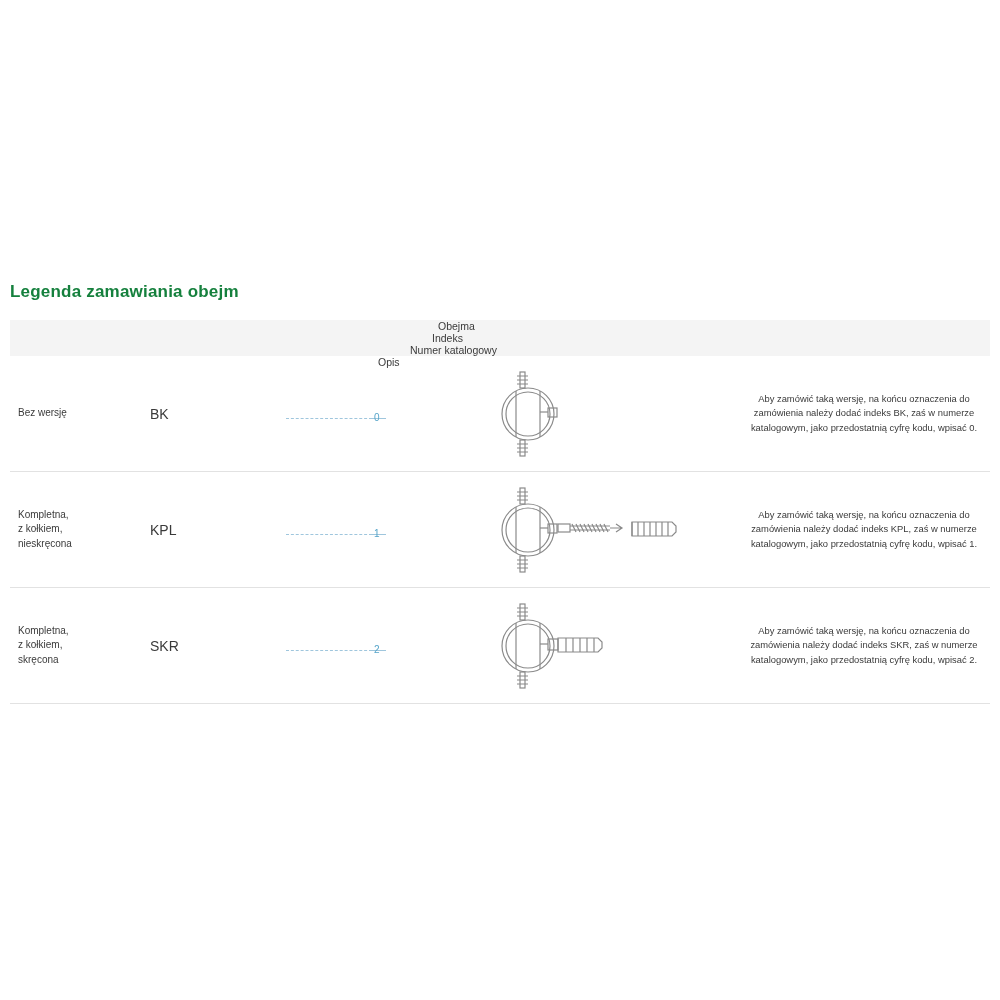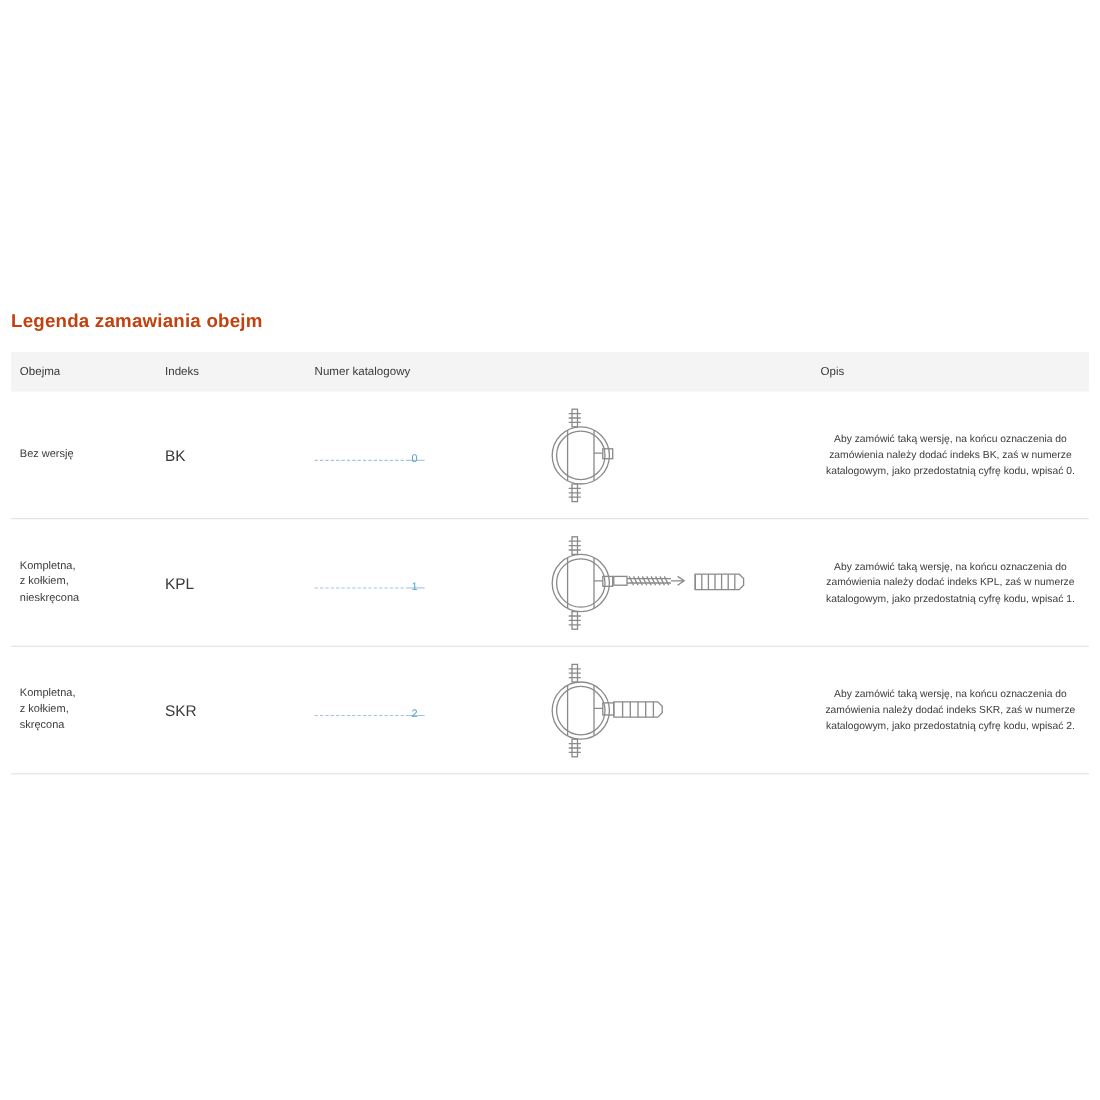--- a/index.html
+++ b/index.html
@@ -16,36 +16,37 @@
     width: 1000px;
     height: 1000px;
     box-sizing: border-box;
   }
   .title {
     position: absolute;
     left: 10px;
     top: 282px;
     font-size: 17px;
     font-weight: bold;
-    color: #c2410c;
+    color: #15803d;
     letter-spacing: 0.2px;
   }
   .table {
     position: absolute;
     left: 10px;
     top: 320px;
     width: 980px;
   }
   .thead {
     display: flex;
     background: #f4f4f4;
     height: 36px;
     align-items: center;
     font-size: 10.5px;
     color: #3a3a3a;
+    flex-direction: column;
   }
   .col-obejma { width: 140px; padding-left: 8px; box-sizing: border-box; }
   .col-indeks { width: 136px; box-sizing: border-box; }
   .col-numer  { width: 180px; box-sizing: border-box; }
   .col-img    { width: 280px; box-sizing: border-box; }
   .col-opis   { width: 244px; box-sizing: border-box; padding-right: 8px; }
 
   .row {
     display: flex;
     align-items: center;

